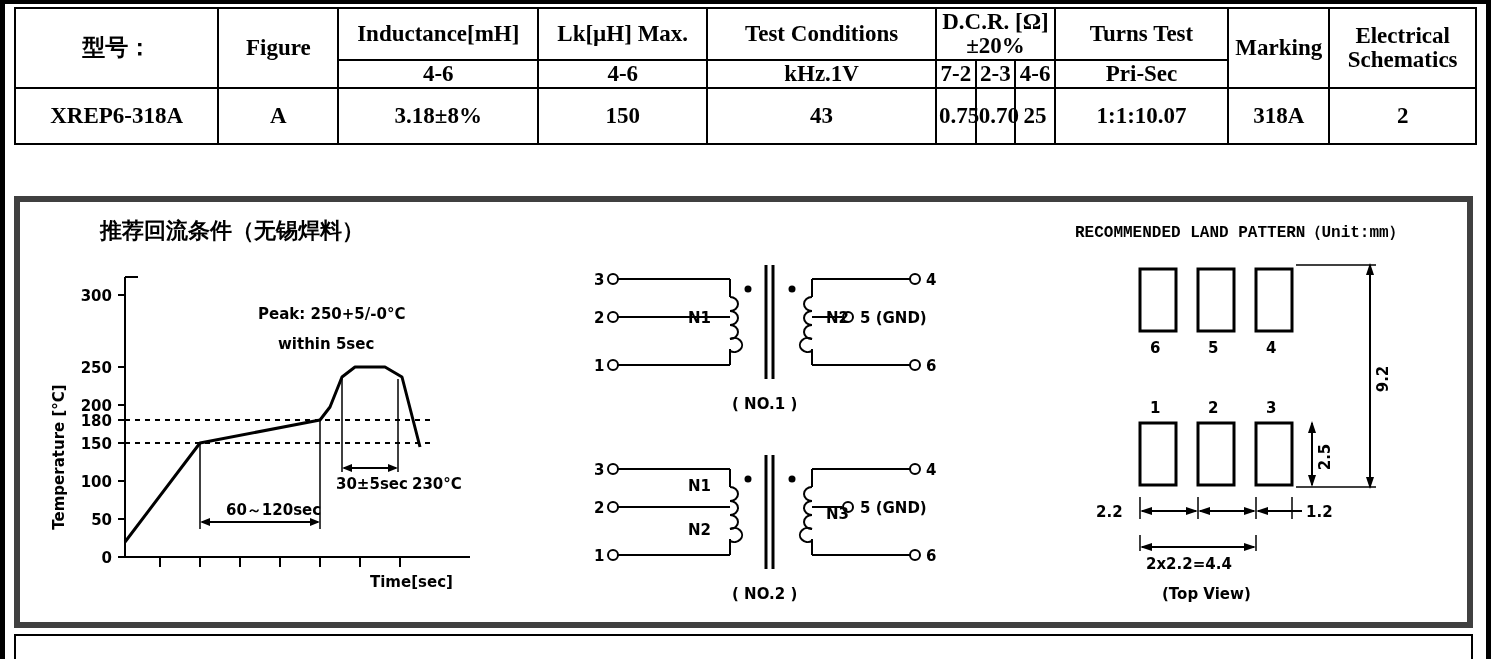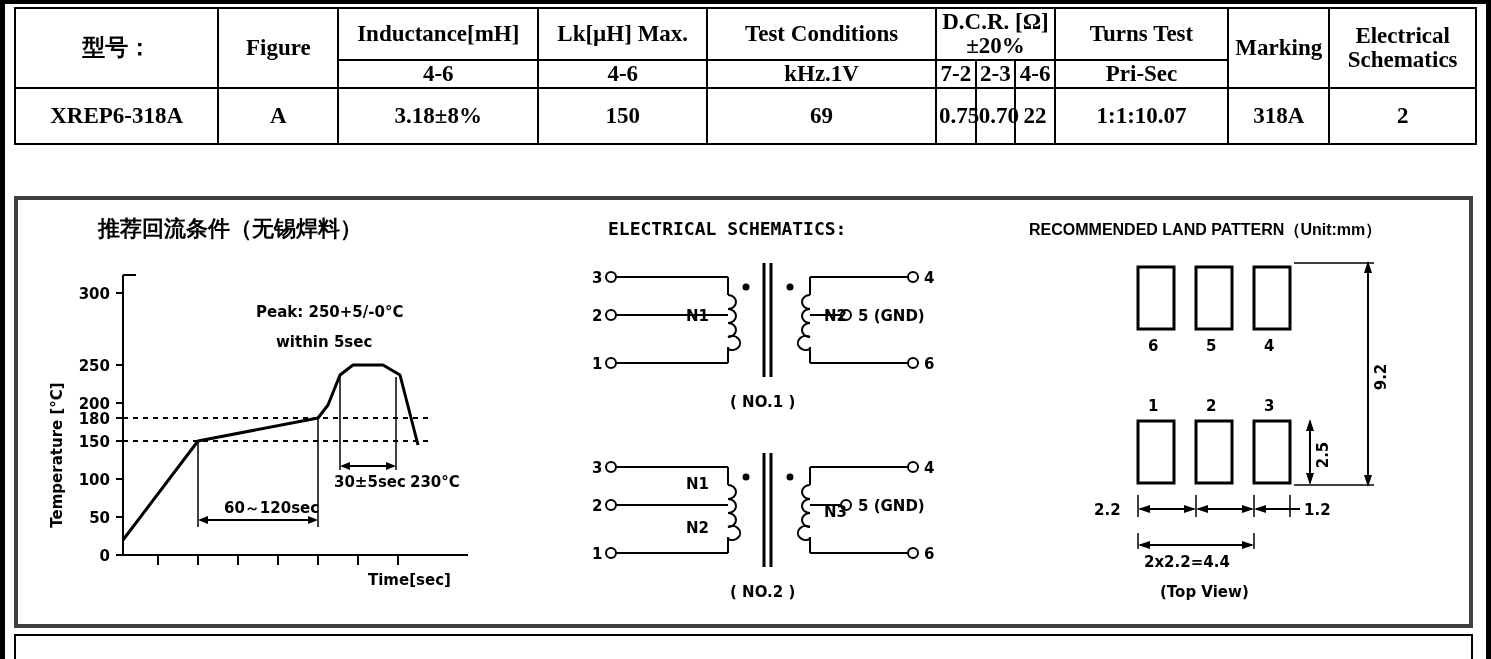--- a/index.html
+++ b/index.html
@@ -63,21 +63,21 @@
   .rowval td { height: 52px; font-size: 25px; }
   .sub { font-size: 22px; border-radius: 13px; }
 
   
   .lower {
     position: absolute;
     left: 9px;
     top: 196px;
     width: 1459px;
     height: 432px;
-    border: 4px solid #404040;
+    border: 6px solid #404040;
     box-sizing: border-box;
   }
   .bottomstrip {
     position: absolute;
     left: 9px;
     top: 634px;
     width: 1459px;
     height: 25px;
     border-left: 2px solid #000;
     border-right: 2px solid #000;
@@ -95,23 +95,23 @@
     left: 80px;
     top: 14px;
   }
   .cap-es {
     font-family: "DejaVu Sans Mono", monospace;
     font-size: 18px;
     left: 590px;
     top: 18px;
   }
   .cap-lp {
-    font-family: Liberation Sans, sans-serif;
+    font-family: Liberation Mono, monospace;
     font-size: 16px;
-    left: 1011px;
+    left: 1055px;
     top: 20px;
   }
 
   .panel { position: absolute; }
   .p-graph { left: 10px; top: 55px; width: 480px; height: 360px; }
   .p-sch   { left: 560px; top: 55px; width: 400px; height: 360px; }
   .p-land  { left: 990px; top: 45px; width: 450px; height: 370px; }
 
   svg { display: block; }
   .stxt {
@@ -147,35 +147,34 @@
       <th class="sub c-dcr1">7-2</th>
       <th class="sub c-dcr2">2-3</th>
       <th class="sub c-dcr3">4-6</th>
       <th class="sub">Pri-Sec</th>
     </tr>
     <tr class="rowval">
       <td>XREP6-318A</td>
       <td>A</td>
       <td>3.18±8%</td>
       <td>150</td>
-      <td>69</td>
+      <td>43</td>
       <td>0.75</td>
       <td>0.70</td>
-      <td>22</td>
+      <td>25</td>
       <td>1:1:10.07</td>
       <td>318A</td>
       <td>2</td>
     </tr>
   </tbody>
     </table>
 
   <div class="lower">
 
     <div class="cap cap-cn">推荐回流条件（无锡焊料）</div>
-    <div class="cap cap-es">ELECTRICAL SCHEMATICS:</div>
     <div class="cap cap-lp">RECOMMENDED LAND PATTERN（Unit:mm）</div>
 
     <div class="panel p-graph">
       <svg width="480" height="360" viewBox="0 0 480 360">
 
         <line x1="95" y1="20" x2="95" y2="300" stroke="#000" stroke-width="2"></line>
 
         <line x1="95" y1="300" x2="440" y2="300" stroke="#000" stroke-width="2"></line>
 
         <g stroke="#000" stroke-width="2">

